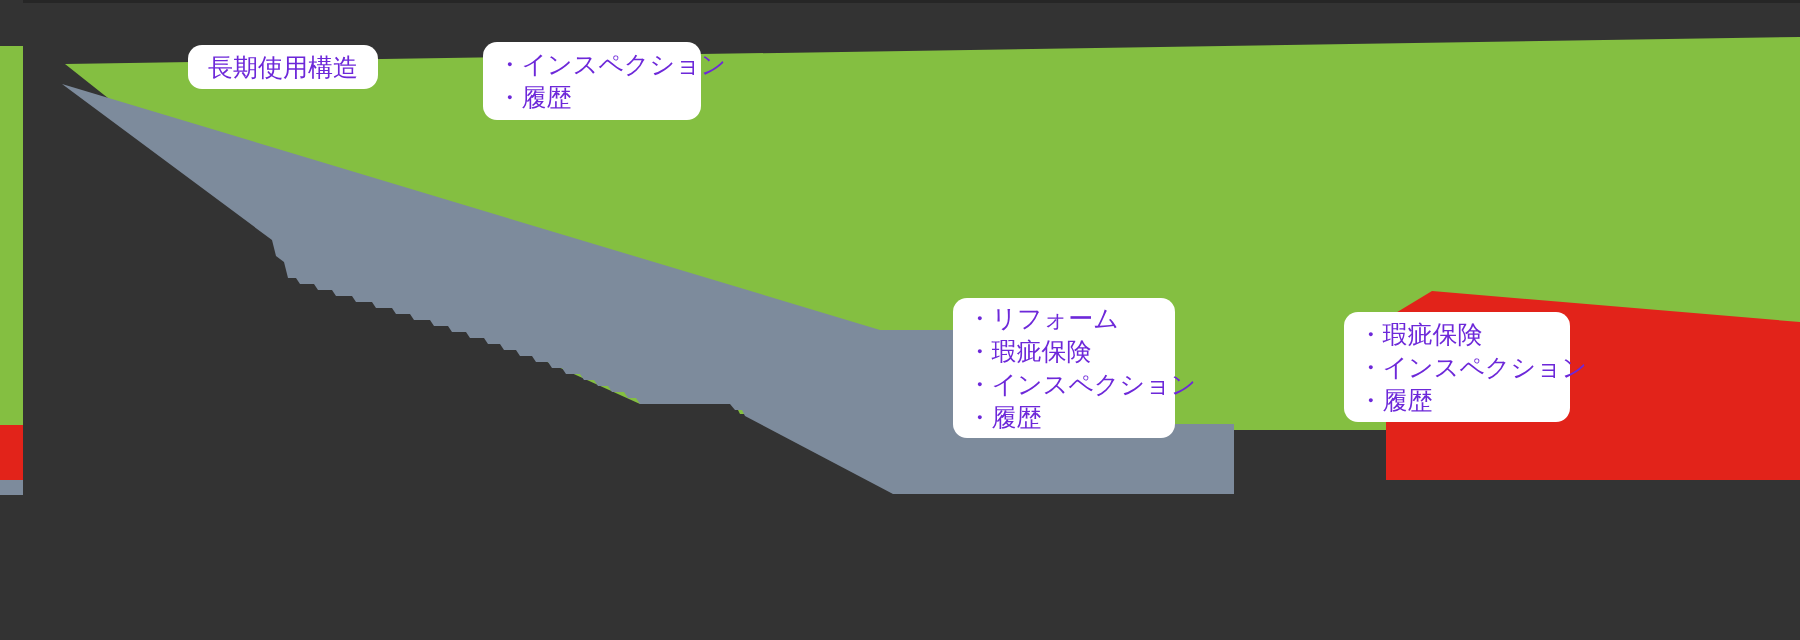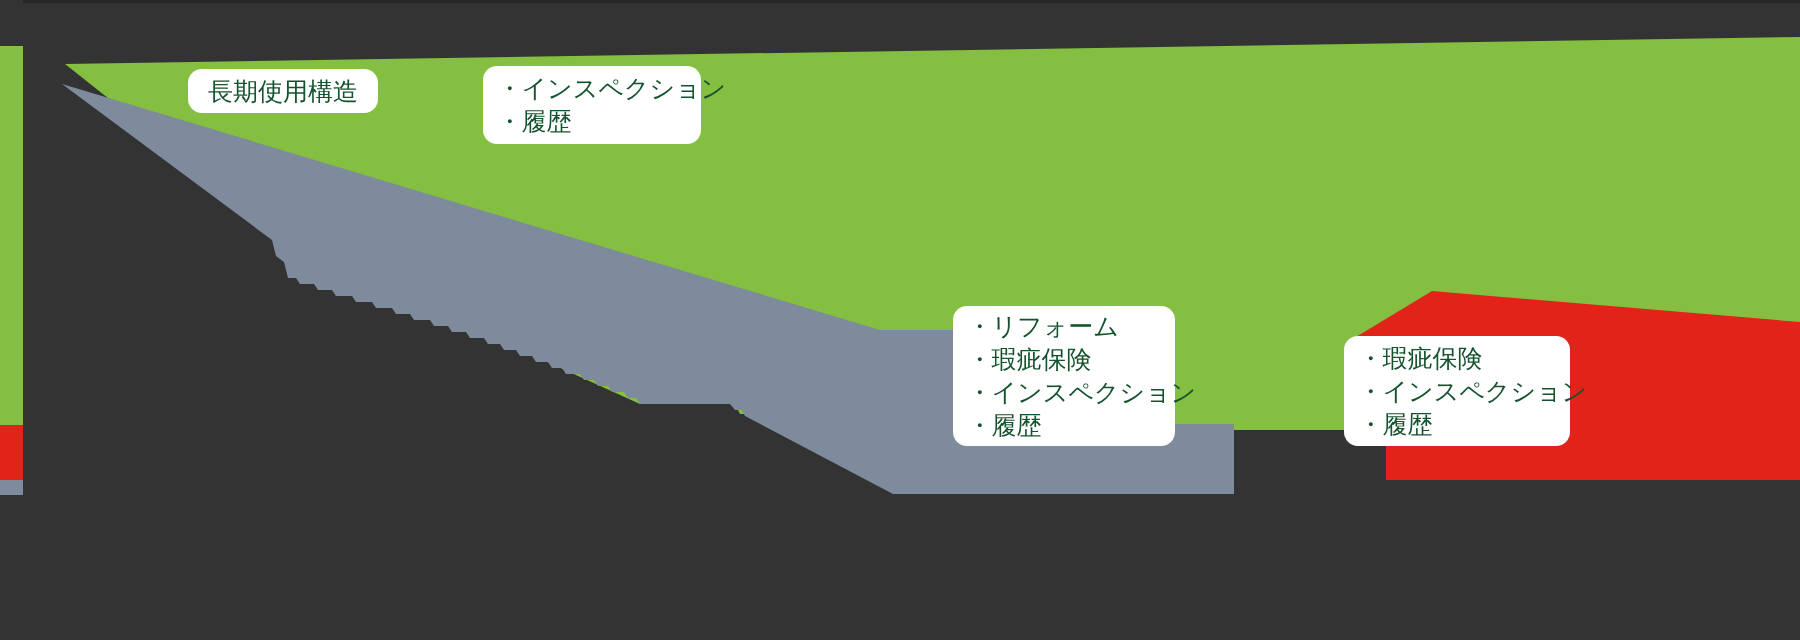--- a/index.html
+++ b/index.html
@@ -36,24 +36,23 @@
   }
   
   .callout {
     position: absolute;
     background: #ffffff;
     border-radius: 14px;
     box-sizing: border-box;
     display: flex;
     flex-direction: column;
     justify-content: center;
-    color: #14532d;
+    color: #6d28d9;
     line-height: 1.32;
     white-space: nowrap;
-    margin-top: 24px;
   }
   .callout .line {
     display: block;
   }
   .callout.title-box {
     left: 188px;
     top: 45px;
     width: 190px;
     height: 44px;
     align-items: center;
@@ -64,21 +63,21 @@
   .callout.box-inspection {
     left: 483px;
     top: 42px;
     width: 218px;
     height: 78px;
     font-size: 25px;
     padding: 4px 14px;
   }
   .callout.box-reform {
     left: 953px;
-    top: 282px;
+    top: 298px;
     width: 222px;
     height: 140px;
     font-size: 25px;
     padding: 6px 14px;
   }
   .callout.box-warranty {
     left: 1344px;
     top: 312px;
     width: 226px;
     height: 110px;

